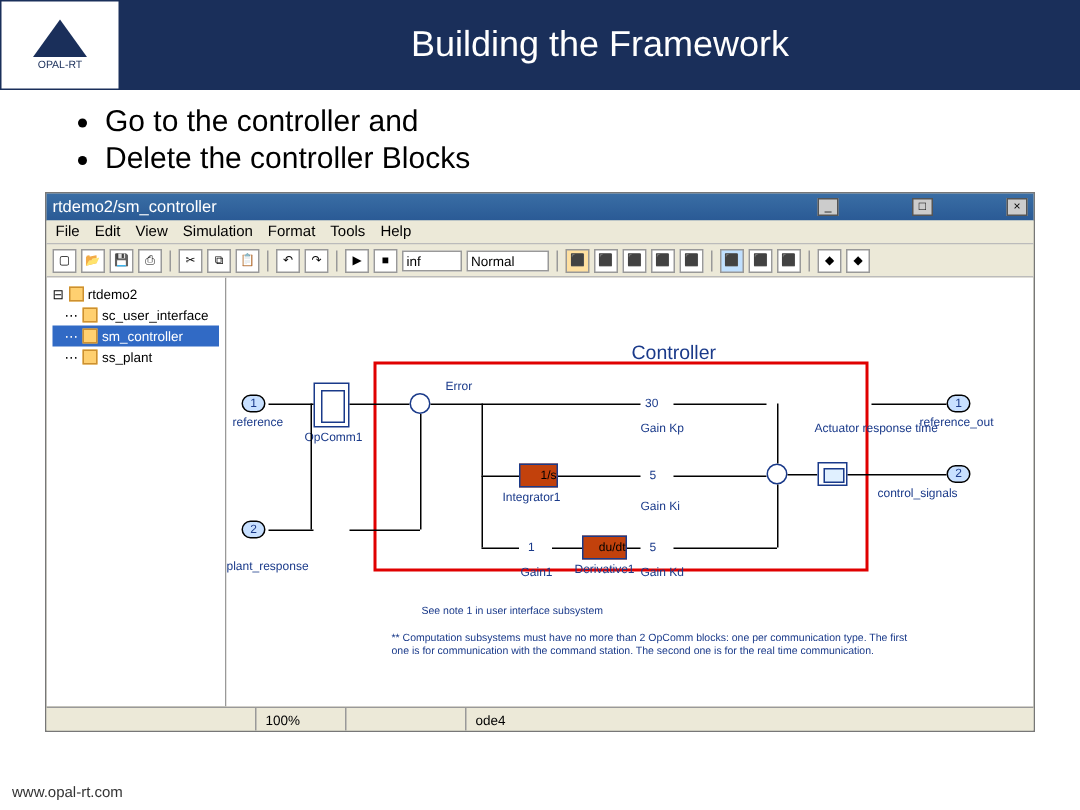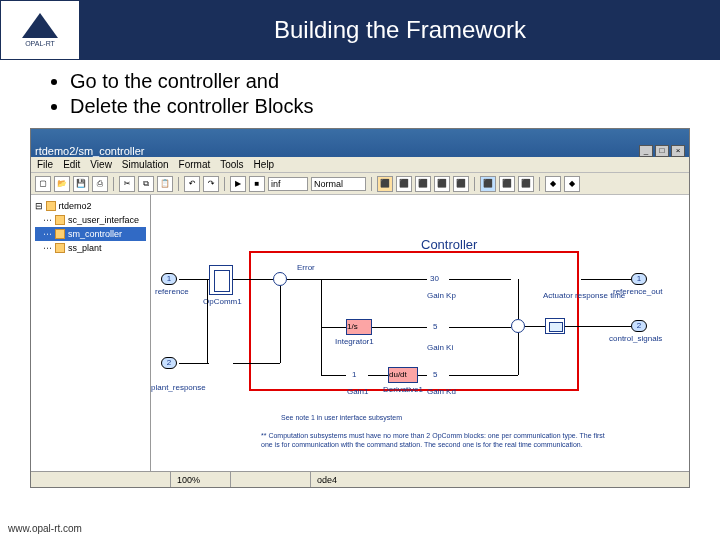--- a/index.html
+++ b/index.html
@@ -8,21 +8,21 @@
   .slide-header { display: flex; height: 60px; background: #fff; }
   .logo-box { width: 80px; height: 60px; border: 1px solid #1a2f5a; display: flex; flex-direction: column; align-items: center; justify-content: center; font-size: 7px; color: #1a2f5a; }
   .logo-tri { width: 0; height: 0; border-left: 18px solid transparent; border-right: 18px solid transparent; border-bottom: 25px solid #1a2f5a; margin-bottom: 2px; }
   .title-bar { flex: 1; background: #1a2f5a; color: #fff; font-size: 24px; display: flex; align-items: center; justify-content: center; }
   
   .bullets { padding: 10px 0 8px 70px; font-size: 20px; }
   .bullets li { list-style: disc; margin-bottom: 2px; }
   
   .app-window { margin: 0 30px; border: 1px solid #777; width: 660px; height: 360px; background: #ece9d8; display: flex; flex-direction: column; font-size: 10px; }
   
-  .win-titlebar { height: 28px; background: linear-gradient(#3a6ea5,#2a5a95); color: #fff; display: flex; align-items: flex-end; padding: 0 4px; font-size: 11px; }
+  .win-titlebar { height: 18px; background: linear-gradient(#3a6ea5,#2a5a95); color: #fff; display: flex; align-items: center; padding: 0 4px; font-size: 11px; gap: 47px; }
   .win-titlebar .spacer { flex: 1; }
   .win-btn { width: 14px; height: 12px; background: #ccc; border: 1px solid #555; margin-left: 2px; font-size: 8px; text-align: center; line-height: 10px; color: #000; }
   
   .menubar { height: 16px; background: #ece9d8; display: flex; gap: 10px; padding: 0 6px; font-size: 10px; align-items: center; border-bottom: 1px solid #bbb; }
   
   .toolbar { height: 22px; background: #ece9d8; display: flex; align-items: center; padding: 0 4px; gap: 3px; border-bottom: 1px solid #bbb; }
   .tool-icon { width: 16px; height: 16px; border: 1px solid #999; background: #fff; font-size: 8px; display: flex; align-items: center; justify-content: center; }
   .tool-sep { width: 1px; height: 14px; background: #999; margin: 0 2px; }
   .tool-input { width: 40px; height: 14px; border: 1px solid #999; background: #fff; font-size: 9px; padding: 0 2px; }
   
@@ -44,21 +44,21 @@
   .rt-title { font-size: 11px; font-weight: bold; }
   
   .controller-label { position: absolute; top: 42px; left: 270px; font-size: 13px; color: #1a3a8a; }
   
   .red-box { position: absolute; border: 2px solid #e00000; top: 56px; left: 98px; width: 330px; height: 140px; }
   
   .port { position: absolute; width: 16px; height: 12px; border: 1px solid #000; background: #fff; font-size: 8px; text-align: center; line-height: 10px; border-radius: 6px; color: #1a3a8a; }
   .port.in { background: #c8e0ff; }
   .port.out { background: #c8e0ff; }
   
-  .block { position: absolute; border: 1px solid #1a3a8a; background: #fca5a5; font-size: 8px; text-align: left; }
+  .block { position: absolute; border: 1px solid #1a3a8a; background: #c2410c; font-size: 8px; text-align: right; }
   .block-label { position: absolute; font-size: 8px; color: #1a3a8a; white-space: nowrap; }
   
   .sum { position: absolute; width: 14px; height: 14px; border: 1px solid #1a3a8a; border-radius: 50%; background: #fff; }
   
   .gain { position: absolute; width: 0; height: 0; border-top: 10px solid transparent; border-bottom: 10px solid transparent; border-left: 22px solid #fff; }
   .gain::before { content: ''; position: absolute; left: -24px; top: -12px; width: 0; height: 0; border-top: 12px solid transparent; border-bottom: 12px solid transparent; border-left: 26px solid #1a3a8a; z-index: -1; }
   .gain-text { position: absolute; font-size: 8px; color: #1a3a8a; }
   
   .wire { position: absolute; background: #000; }
   .wire.h { height: 1px; }
@@ -221,21 +221,21 @@
       <div class="scope" style="top:123px;left:394px"></div>
       <div class="block-label" style="top:96px;left:392px;text-align:center;width:50px">Actuator
 response time</div>
 
       <div class="wire h" style="top:84px;left:430px;width:50px"></div>
       <div class="port out" style="top:78px;left:480px">1</div>
       <div class="block-label" style="top:92px;left:462px">reference_out</div>
 
       <div class="wire h" style="top:131px;left:414px;width:66px"></div>
       <div class="port out" style="top:125px;left:480px">2</div>
-      <div class="block-label" style="top:139px;left:458px">control_signals</div>
+      <div class="block-label" style="top:139px;left:434px">control_signals</div>
 
       <div class="note-text" style="top:218px;left:130px">See note 1 in user interface subsystem</div>
       <div class="note-text" style="top:236px;left:110px;width:400px;white-space:pre-line">** Computation subsystems must have no more than 2 OpComm blocks: one per communication type. The first
 one is for communication with the command station. The second one is for the real time communication.</div>
     </div>
   </div>
 
   <div class="statusbar">
     <div class="status-cell" style="width:140px"></div>
     <div class="status-cell" style="width:60px">100%</div>

